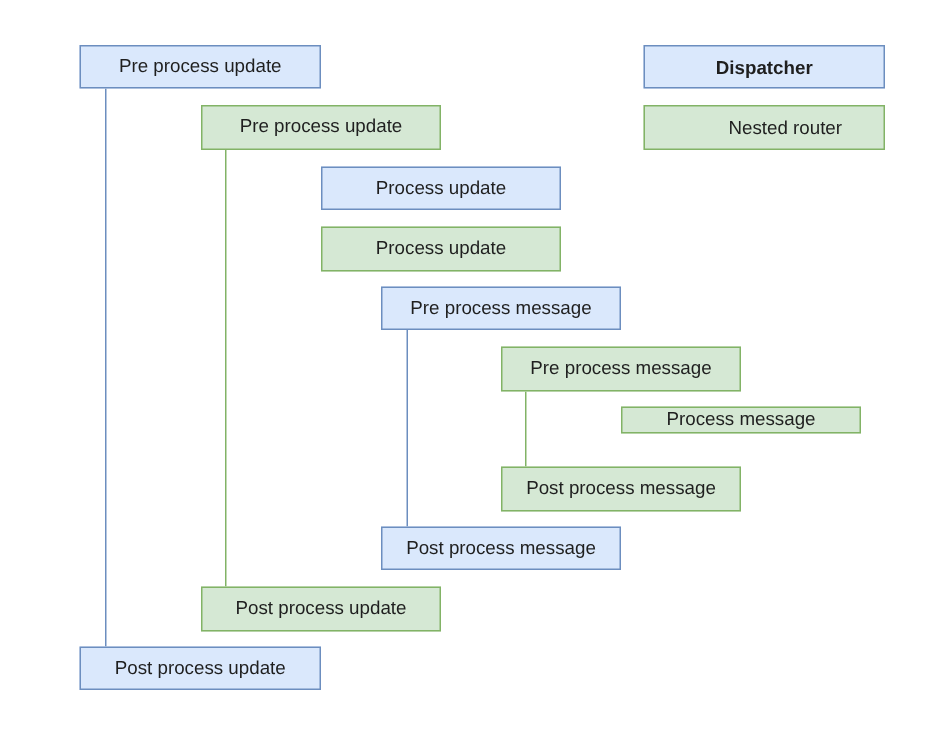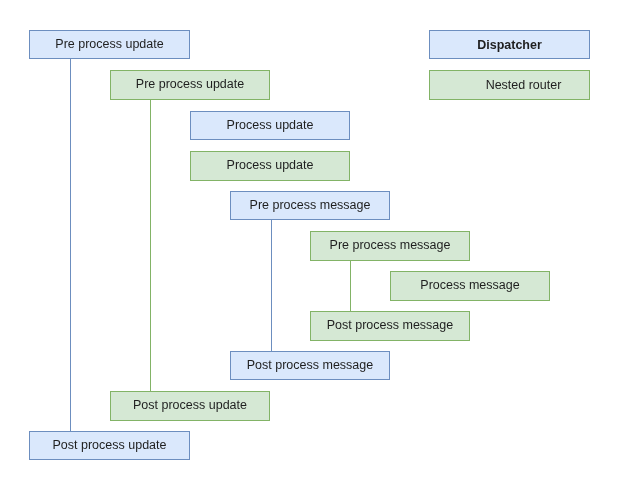--- a/index.html
+++ b/index.html
@@ -22,20 +22,21 @@
     display: flex;
     align-items: center;
     justify-content: center;
     font-size: 12.5px;
     line-height: 1.1;
     color: #1f1f1f;
     text-align: center;
     border-width: 1px;
     border-style: solid;
     white-space: nowrap;
+    margin-left: 24px;
   }
   .node.dispatcher {
     background: #dae8fc;
     border-color: #6c8ebf;
   }
   .node.router {
     background: #d5e8d4;
     border-color: #82b366;
   }
   .connector {
@@ -94,21 +95,21 @@
       </div>
       <div class="node router" style="left: 190px; top: 151px; width: 160px; height: 30px;">
         <span>Process update</span>
       </div>
       <div class="node dispatcher" style="left: 230px; top: 191px; width: 160px; height: 29px;">
         <span>Pre process message</span>
       </div>
       <div class="node router" style="left: 310px; top: 231px; width: 160px; height: 30px;">
         <span>Pre process message</span>
       </div>
-      <div class="node router" style="left: 390px; top: 271px; width: 160px; height: 30px;">
+      <div class="node router" style="left: 390px; top: 271px; width: 160px; height: 18px;">
         <span>Process message</span>
       </div>
       <div class="node router" style="left: 310px; top: 311px; width: 160px; height: 30px;">
         <span>Post process message</span>
       </div>
       <div class="node dispatcher" style="left: 230px; top: 351px; width: 160px; height: 29px;">
         <span>Post process message</span>
       </div>
       <div class="node router" style="left: 110px; top: 391px; width: 160px; height: 30px;">
         <span>Post process update</span>

